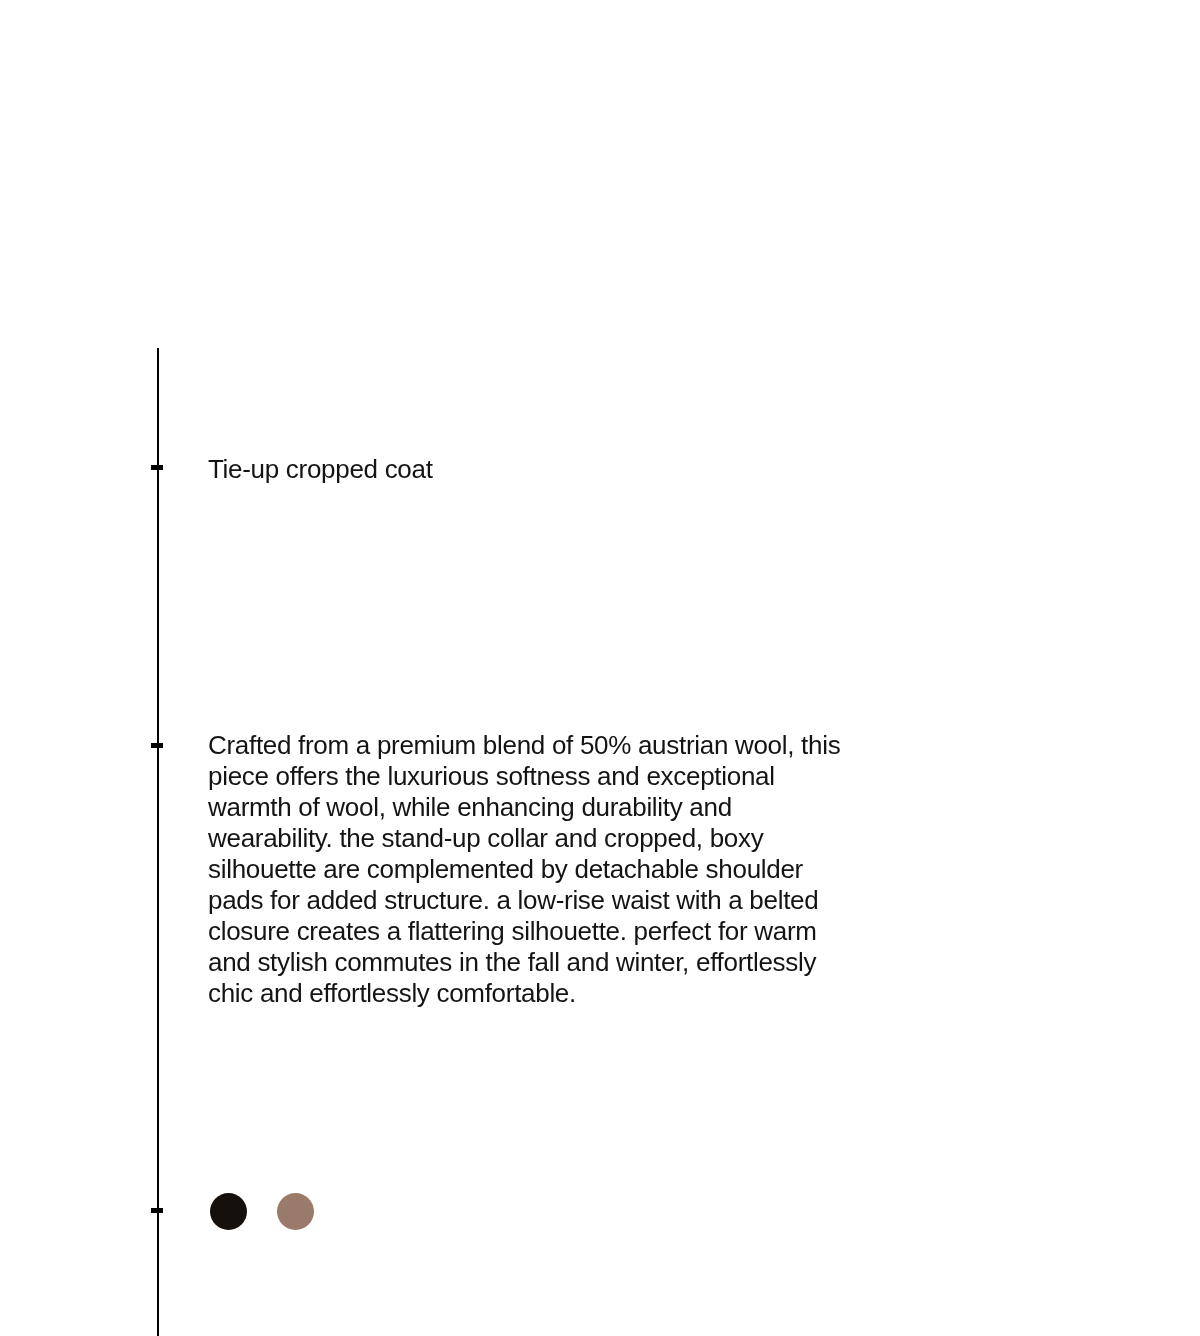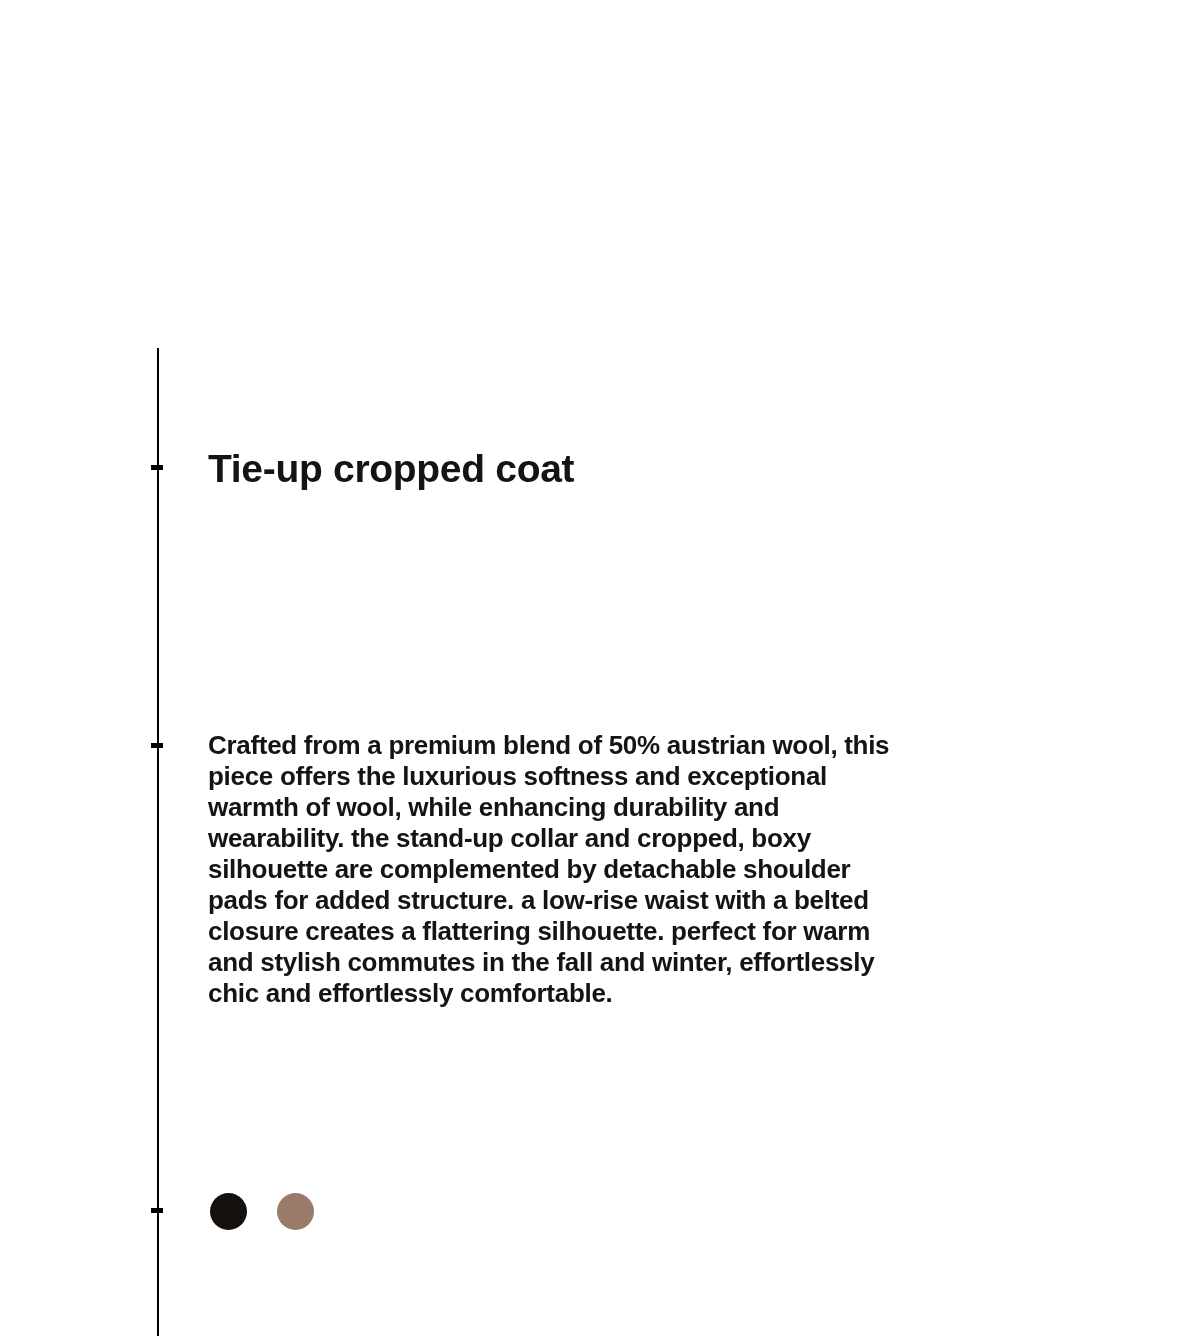--- a/index.html
+++ b/index.html
@@ -31,36 +31,36 @@
     background: #000000;
   }
   .tick-title    { top: 465px; }
   .tick-desc     { top: 743px; }
   .tick-swatches { top: 1208px; }
   .title {
     position: absolute;
     left: 208px;
     top: 446px;
     margin: 0;
-    font-size: 39px;
+    font-size: 26px;
     line-height: 46px;
-    font-weight: 700;
+    font-weight: 400;
     letter-spacing: -0.3px;
     color: #141414;
     white-space: nowrap;
   }
   .description {
     position: absolute;
     left: 208px;
     top: 730px;
     width: 830px;
     margin: 0;
     font-size: 26px;
     line-height: 31px;
-    font-weight: 700;
+    font-weight: 400;
     letter-spacing: -0.3px;
     color: #141414;
     white-space: pre-line;
   }
   .swatches {
     position: absolute;
     left: 210px;
     top: 1193px;
     display: flex;
     gap: 30px;

